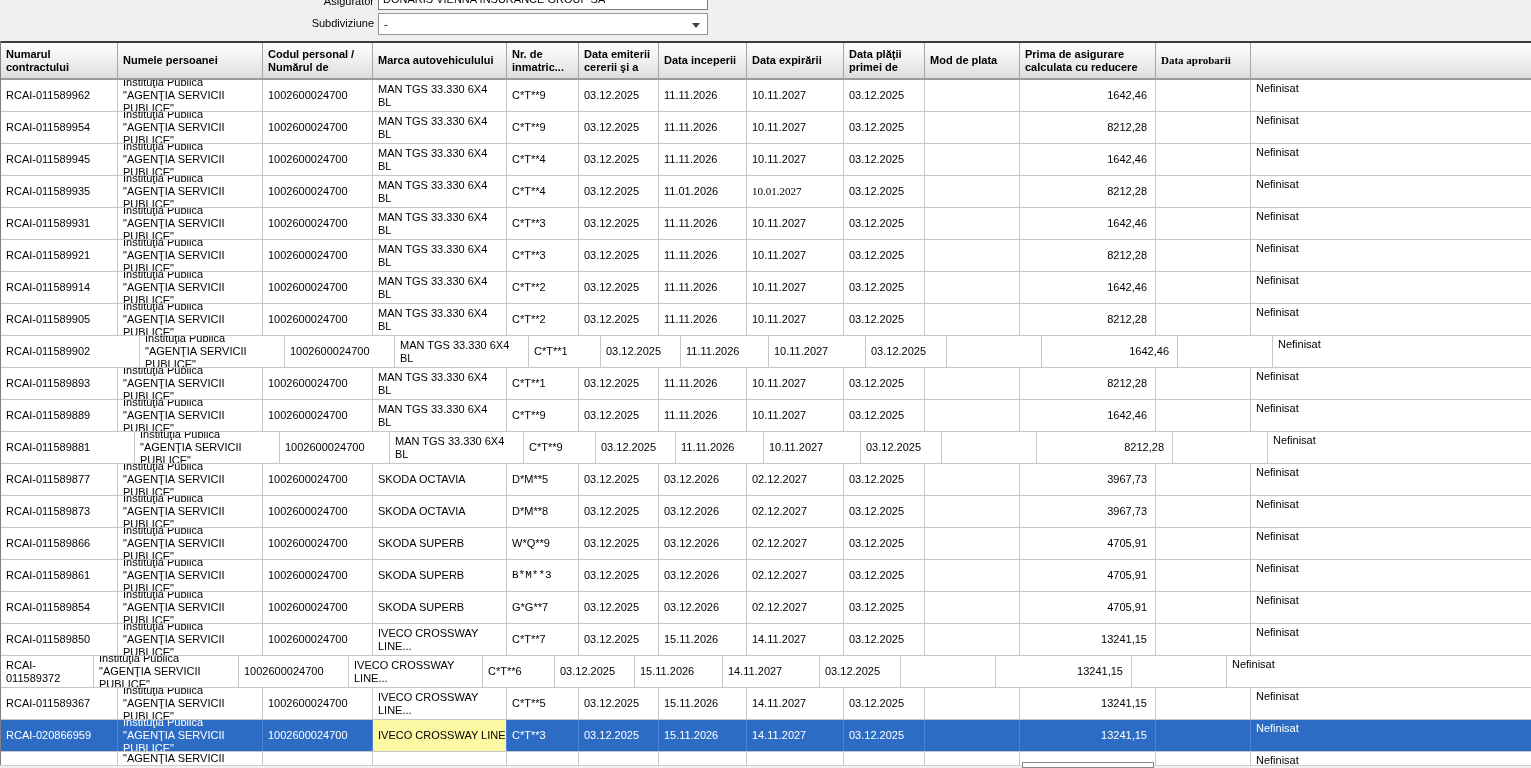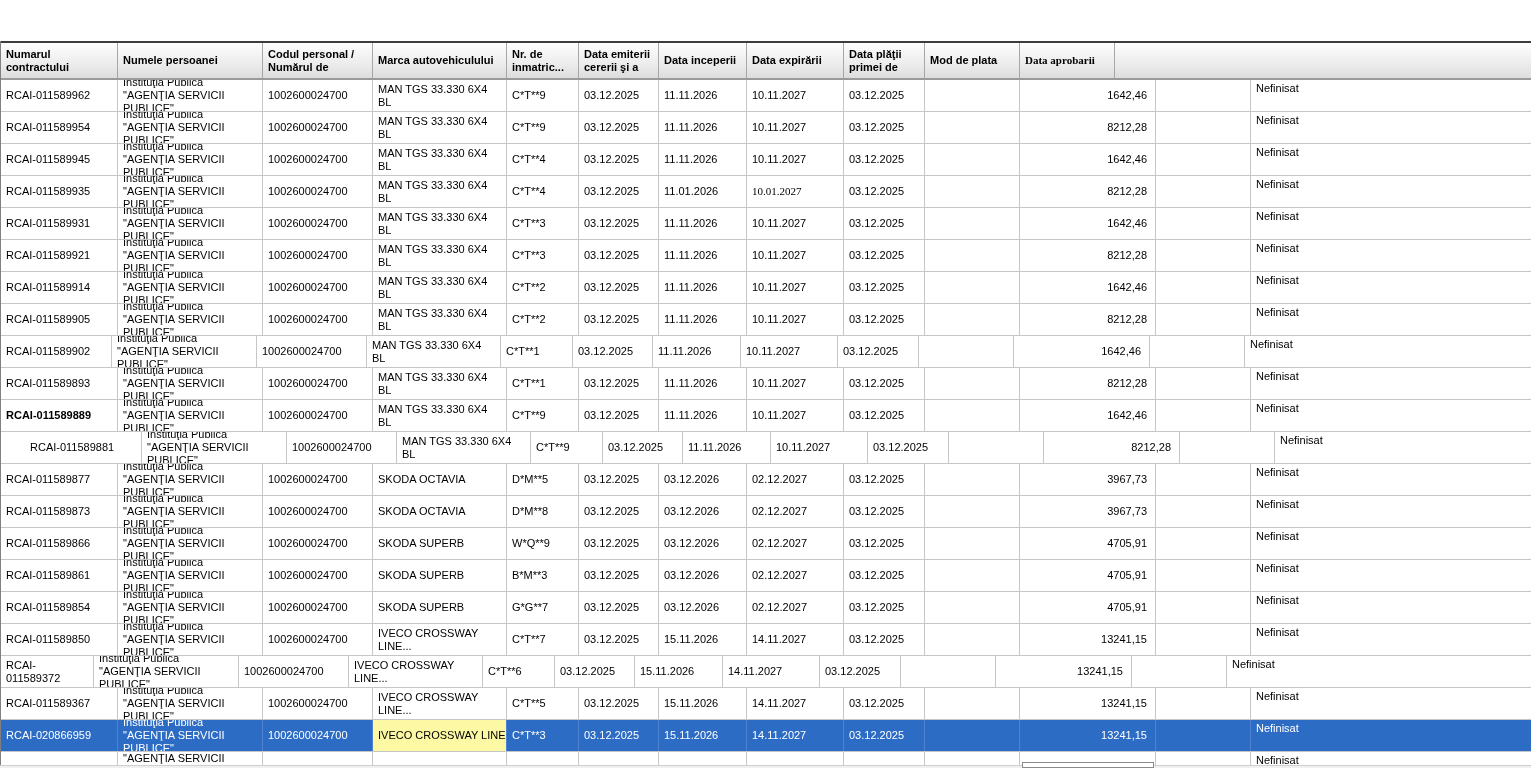--- a/index.html
+++ b/index.html
@@ -41,33 +41,43 @@
 
   
   .bottom-strip { position:absolute; left:0; top:765px; width:1531px; height:3px; background:#f0f0f0; border-top:1px solid #cfcfcf; }
   .bottom-box { position:absolute; left:1022px; top:762px; width:132px; height:6px; background:#fff; border:1px solid #8a8a8a; }
 </style>
 </head>
 <body>
 
 <div class="app">
 
+  <div class="topbar">
+    <div class="fieldlabel lbl-asig">Asigurator</div>
+    <input class="txt-asig" type="text" readonly="" value="DONARIS VIENNA INSURANCE GROUP SA" style="">
+    <div class="fieldlabel lbl-subdiv">Subdiviziune</div>
+    <div class="combo">
+      <span>-</span>
+      <span class="arrow"></span>
+    </div>
+  </div>
 
   <div class="grid">
     <div class="grid-head">
         <div class="hcell" style="width: 117px;">Numarul contractului</div>
         <div class="hcell" style="width: 145px;">Numele persoanei</div>
         <div class="hcell" style="width: 110px;">Codul personal / Numărul de</div>
         <div class="hcell" style="width: 134px;">Marca autovehiculului</div>
         <div class="hcell" style="width: 72px;">Nr. de inmatric...</div>
         <div class="hcell" style="width: 80px;">Data emiterii cererii şi a</div>
         <div class="hcell" style="width: 88px;">Data inceperii</div>
         <div class="hcell" style="width: 97px;">Data expirării</div>
         <div class="hcell" style="width: 81px;">Data plăţii primei de</div>
         <div class="hcell" style="width: 95px;">Mod de plata</div>
+        <div class="hcell" style="width: 136px;">Prima de asigurare calculata cu reducere</div>
         <div class="hcell" style="width: 95px; font-family: Liberation Serif, serif;">Data aprobarii</div>
       </div>
     <div class="grid-body">
         <div class="grow">
           <div class="gcell" style="width: 117px;">RCAI-011589962</div>
           <div class="gcell" style="width: 145px;">Instituţia Publică "AGENŢIA SERVICII PUBLICE"</div>
           <div class="gcell" style="width: 110px;">1002600024700</div>
           <div class="gcell" style="width: 134px;">MAN TGS 33.330 6X4 BL</div>
           <div class="gcell" style="width: 72px;">C*T**9</div>
           <div class="gcell" style="width: 80px;">03.12.2025</div>
@@ -178,21 +188,21 @@
           <div class="gcell" style="width: 80px;">03.12.2025</div>
           <div class="gcell" style="width: 88px;">11.11.2026</div>
           <div class="gcell" style="width: 97px;">10.11.2027</div>
           <div class="gcell" style="width: 81px;">03.12.2025</div>
           <div class="gcell" style="width: 95px;"></div>
           <div class="gcell al-right" style="width: 136px;">8212,28</div>
           <div class="gcell" style="width: 95px;"></div>
           <div class="gcell flexcol va-top">Nefinisat</div>
         </div>
         <div class="grow">
-          <div class="gcell" style="width: 111px;">RCAI-011589902</div>
+          <div class="gcell" style="width: 139px;">RCAI-011589902</div>
           <div class="gcell" style="width: 145px;">Instituţia Publică "AGENŢIA SERVICII PUBLICE"</div>
           <div class="gcell" style="width: 110px;">1002600024700</div>
           <div class="gcell" style="width: 134px;">MAN TGS 33.330 6X4 BL</div>
           <div class="gcell" style="width: 72px;">C*T**1</div>
           <div class="gcell" style="width: 80px;">03.12.2025</div>
           <div class="gcell" style="width: 88px;">11.11.2026</div>
           <div class="gcell" style="width: 97px;">10.11.2027</div>
           <div class="gcell" style="width: 81px;">03.12.2025</div>
           <div class="gcell" style="width: 95px;"></div>
           <div class="gcell al-right" style="width: 136px;">1642,46</div>
@@ -208,36 +218,36 @@
           <div class="gcell" style="width: 80px;">03.12.2025</div>
           <div class="gcell" style="width: 88px;">11.11.2026</div>
           <div class="gcell" style="width: 97px;">10.11.2027</div>
           <div class="gcell" style="width: 81px;">03.12.2025</div>
           <div class="gcell" style="width: 95px;"></div>
           <div class="gcell al-right" style="width: 136px;">8212,28</div>
           <div class="gcell" style="width: 95px;"></div>
           <div class="gcell flexcol va-top">Nefinisat</div>
         </div>
         <div class="grow">
-          <div class="gcell" style="width: 117px; font-weight: bold;">RCAI-011589889</div>
+          <div class="gcell" style="width: 117px;">RCAI-011589889</div>
           <div class="gcell" style="width: 145px;">Instituţia Publică "AGENŢIA SERVICII PUBLICE"</div>
           <div class="gcell" style="width: 110px;">1002600024700</div>
           <div class="gcell" style="width: 134px;">MAN TGS 33.330 6X4 BL</div>
           <div class="gcell" style="width: 72px;">C*T**9</div>
           <div class="gcell" style="width: 80px;">03.12.2025</div>
           <div class="gcell" style="width: 88px;">11.11.2026</div>
           <div class="gcell" style="width: 97px;">10.11.2027</div>
           <div class="gcell" style="width: 81px;">03.12.2025</div>
           <div class="gcell" style="width: 95px;"></div>
           <div class="gcell al-right" style="width: 136px;">1642,46</div>
           <div class="gcell" style="width: 95px;"></div>
           <div class="gcell flexcol va-top">Nefinisat</div>
         </div>
         <div class="grow">
-          <div class="gcell" style="width: 117px; margin-left: 24px;">RCAI-011589881</div>
+          <div class="gcell" style="width: 134px;">RCAI-011589881</div>
           <div class="gcell" style="width: 145px;">Instituţia Publică "AGENŢIA SERVICII PUBLICE"</div>
           <div class="gcell" style="width: 110px;">1002600024700</div>
           <div class="gcell" style="width: 134px;">MAN TGS 33.330 6X4 BL</div>
           <div class="gcell" style="width: 72px;">C*T**9</div>
           <div class="gcell" style="width: 80px;">03.12.2025</div>
           <div class="gcell" style="width: 88px;">11.11.2026</div>
           <div class="gcell" style="width: 97px;">10.11.2027</div>
           <div class="gcell" style="width: 81px;">03.12.2025</div>
           <div class="gcell" style="width: 95px;"></div>
           <div class="gcell al-right" style="width: 136px;">8212,28</div>
@@ -287,21 +297,21 @@
           <div class="gcell" style="width: 95px;"></div>
           <div class="gcell al-right" style="width: 136px;">4705,91</div>
           <div class="gcell" style="width: 95px;"></div>
           <div class="gcell flexcol va-top">Nefinisat</div>
         </div>
         <div class="grow">
           <div class="gcell" style="width: 117px;">RCAI-011589861</div>
           <div class="gcell" style="width: 145px;">Instituţia Publică "AGENŢIA SERVICII PUBLICE"</div>
           <div class="gcell" style="width: 110px;">1002600024700</div>
           <div class="gcell" style="width: 134px;">SKODA SUPERB</div>
-          <div class="gcell" style="width: 72px;">B*M**3</div>
+          <div class="gcell" style="width: 72px; font-family: Liberation Mono, monospace;">B*M**3</div>
           <div class="gcell" style="width: 80px;">03.12.2025</div>
           <div class="gcell" style="width: 88px;">03.12.2026</div>
           <div class="gcell" style="width: 97px;">02.12.2027</div>
           <div class="gcell" style="width: 81px;">03.12.2025</div>
           <div class="gcell" style="width: 95px;"></div>
           <div class="gcell al-right" style="width: 136px;">4705,91</div>
           <div class="gcell" style="width: 95px;"></div>
           <div class="gcell flexcol va-top">Nefinisat</div>
         </div>
         <div class="grow">

